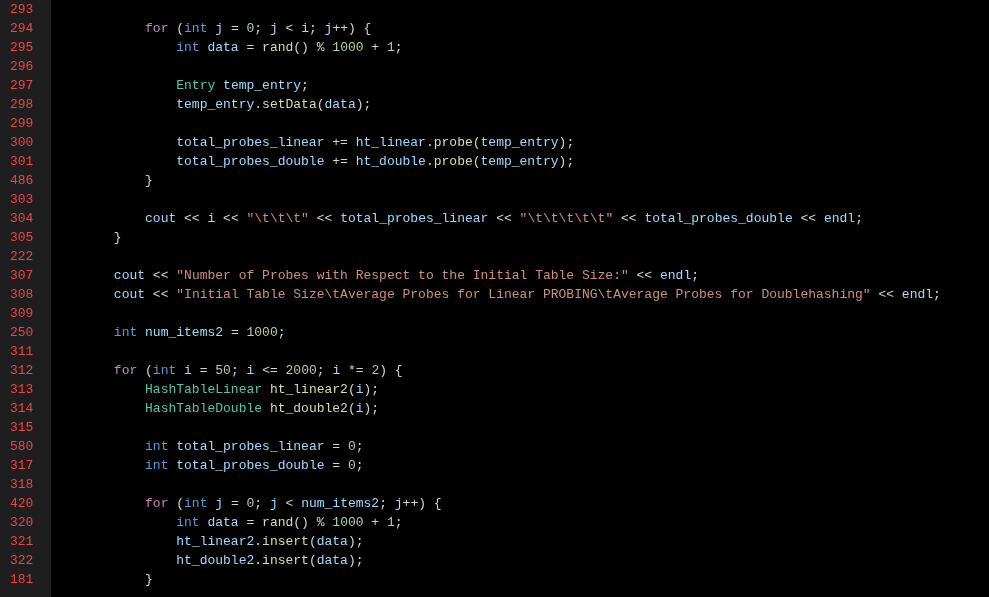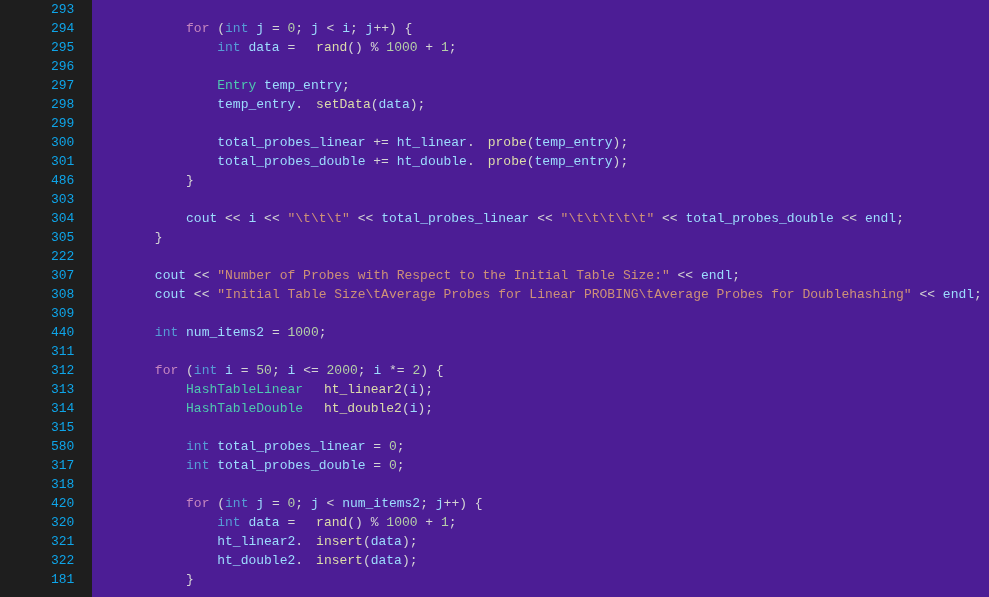--- a/index.html
+++ b/index.html
@@ -16,45 +16,44 @@
       overflow: hidden;
       width: 989px;
       height: 597px;
     }
     .editor {
       display: flex;
       height: 100%;
     }
     .gutter {
       background-color: #1e1e1e;
-      color: #0ea5e9;
+      color: #ef4444;
       text-align: right;
       padding-right: 18px;
       padding-left: 10px;
       user-select: none;
       flex-shrink: 0;
-      margin-left: 41px;
     }
     .gutter div {
       height: 19px;
     }
     .code {
       flex: 1;
-      background-color: #4c1d95;
+      background-color: #000000;
       white-space: pre;
       padding-left: 0px;
     }
     .line {
       height: 19px;
     }
     .kw { color: #569cd6; }
     .ctrl { color: #c586c0; }
     .type { color: #4ec9b0; }
     .var { color: #9cdcfe; }
-    .func { color: #dcdcaa; margin-left: 13px; }
+    .func { color: #dcdcaa; }
     .num { color: #b5cea8; }
     .str { color: #ce9178; }
   </style>
 </head>
 <body>
 
 <div class="editor">
   <div class="gutter" id="gutter">
       <div>293</div>
       <div>294</div>
@@ -66,21 +65,21 @@
       <div>300</div>
       <div>301</div>
       <div>486</div>
       <div>303</div>
       <div>304</div>
       <div>305</div>
       <div>222</div>
       <div>307</div>
       <div>308</div>
       <div>309</div>
-      <div>440</div>
+      <div>250</div>
       <div>311</div>
       <div>312</div>
       <div>313</div>
       <div>314</div>
       <div>315</div>
       <div>580</div>
       <div>317</div>
       <div>318</div>
       <div>420</div>
       <div>320</div>

